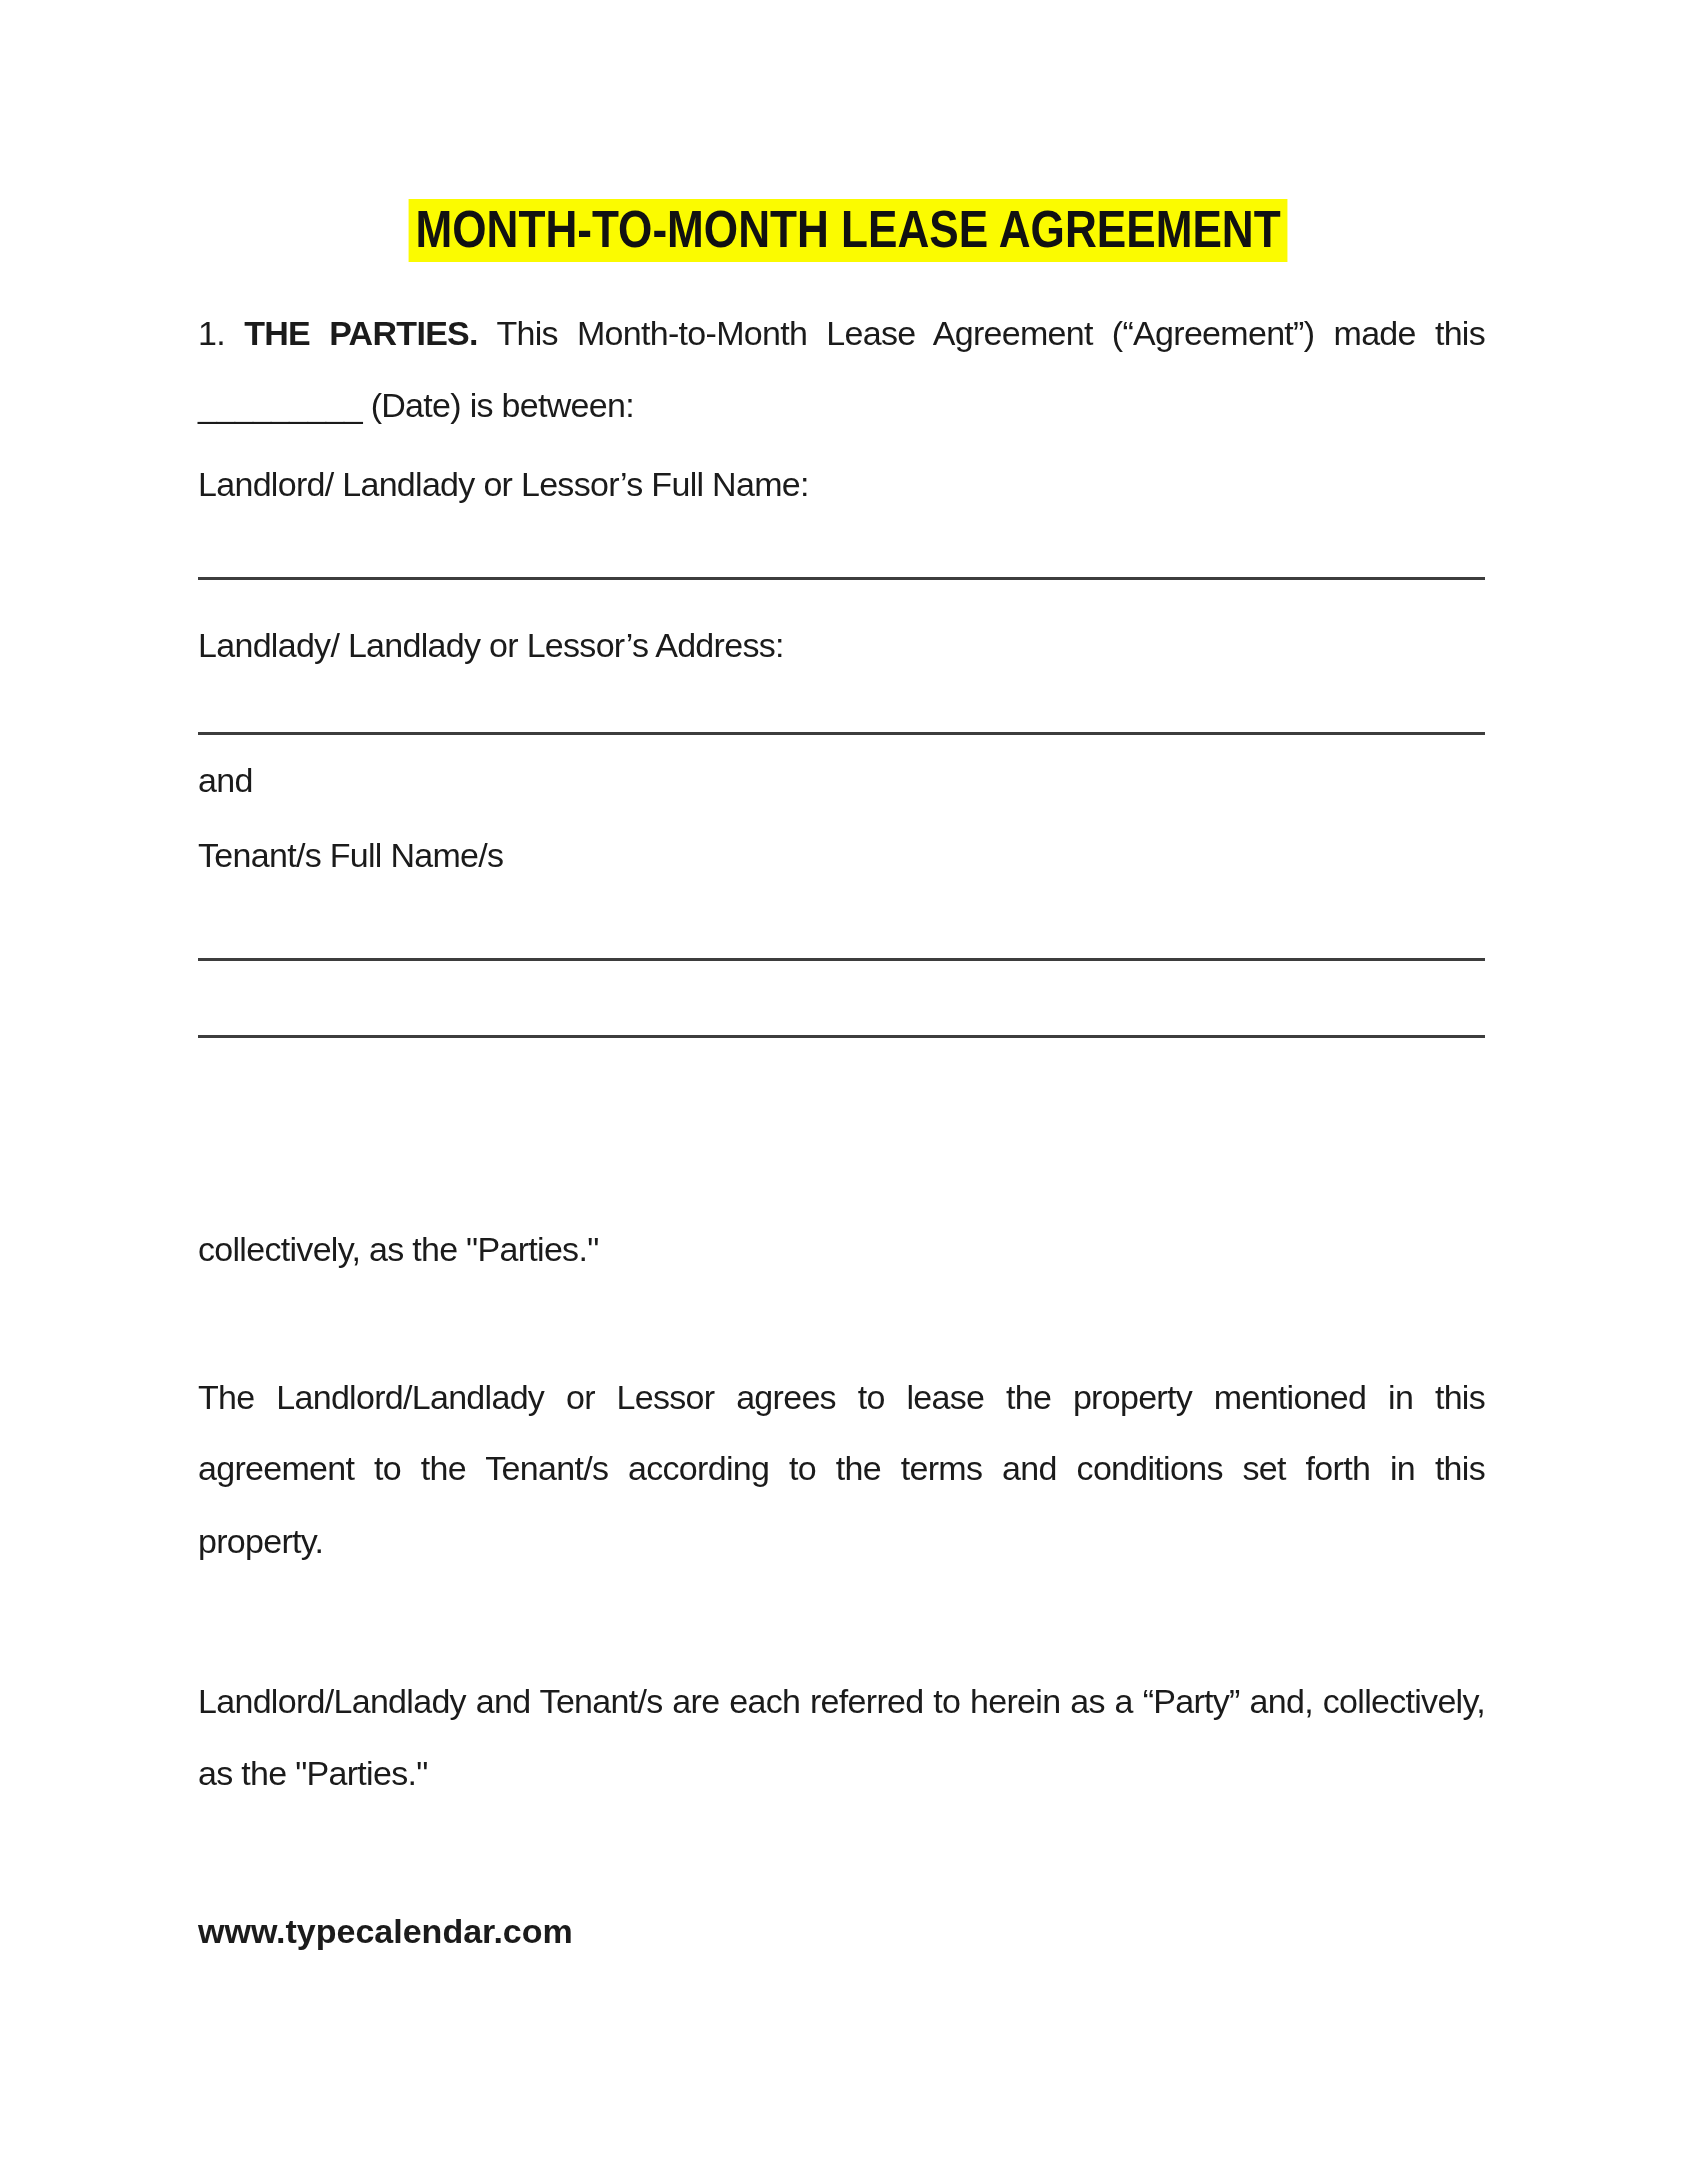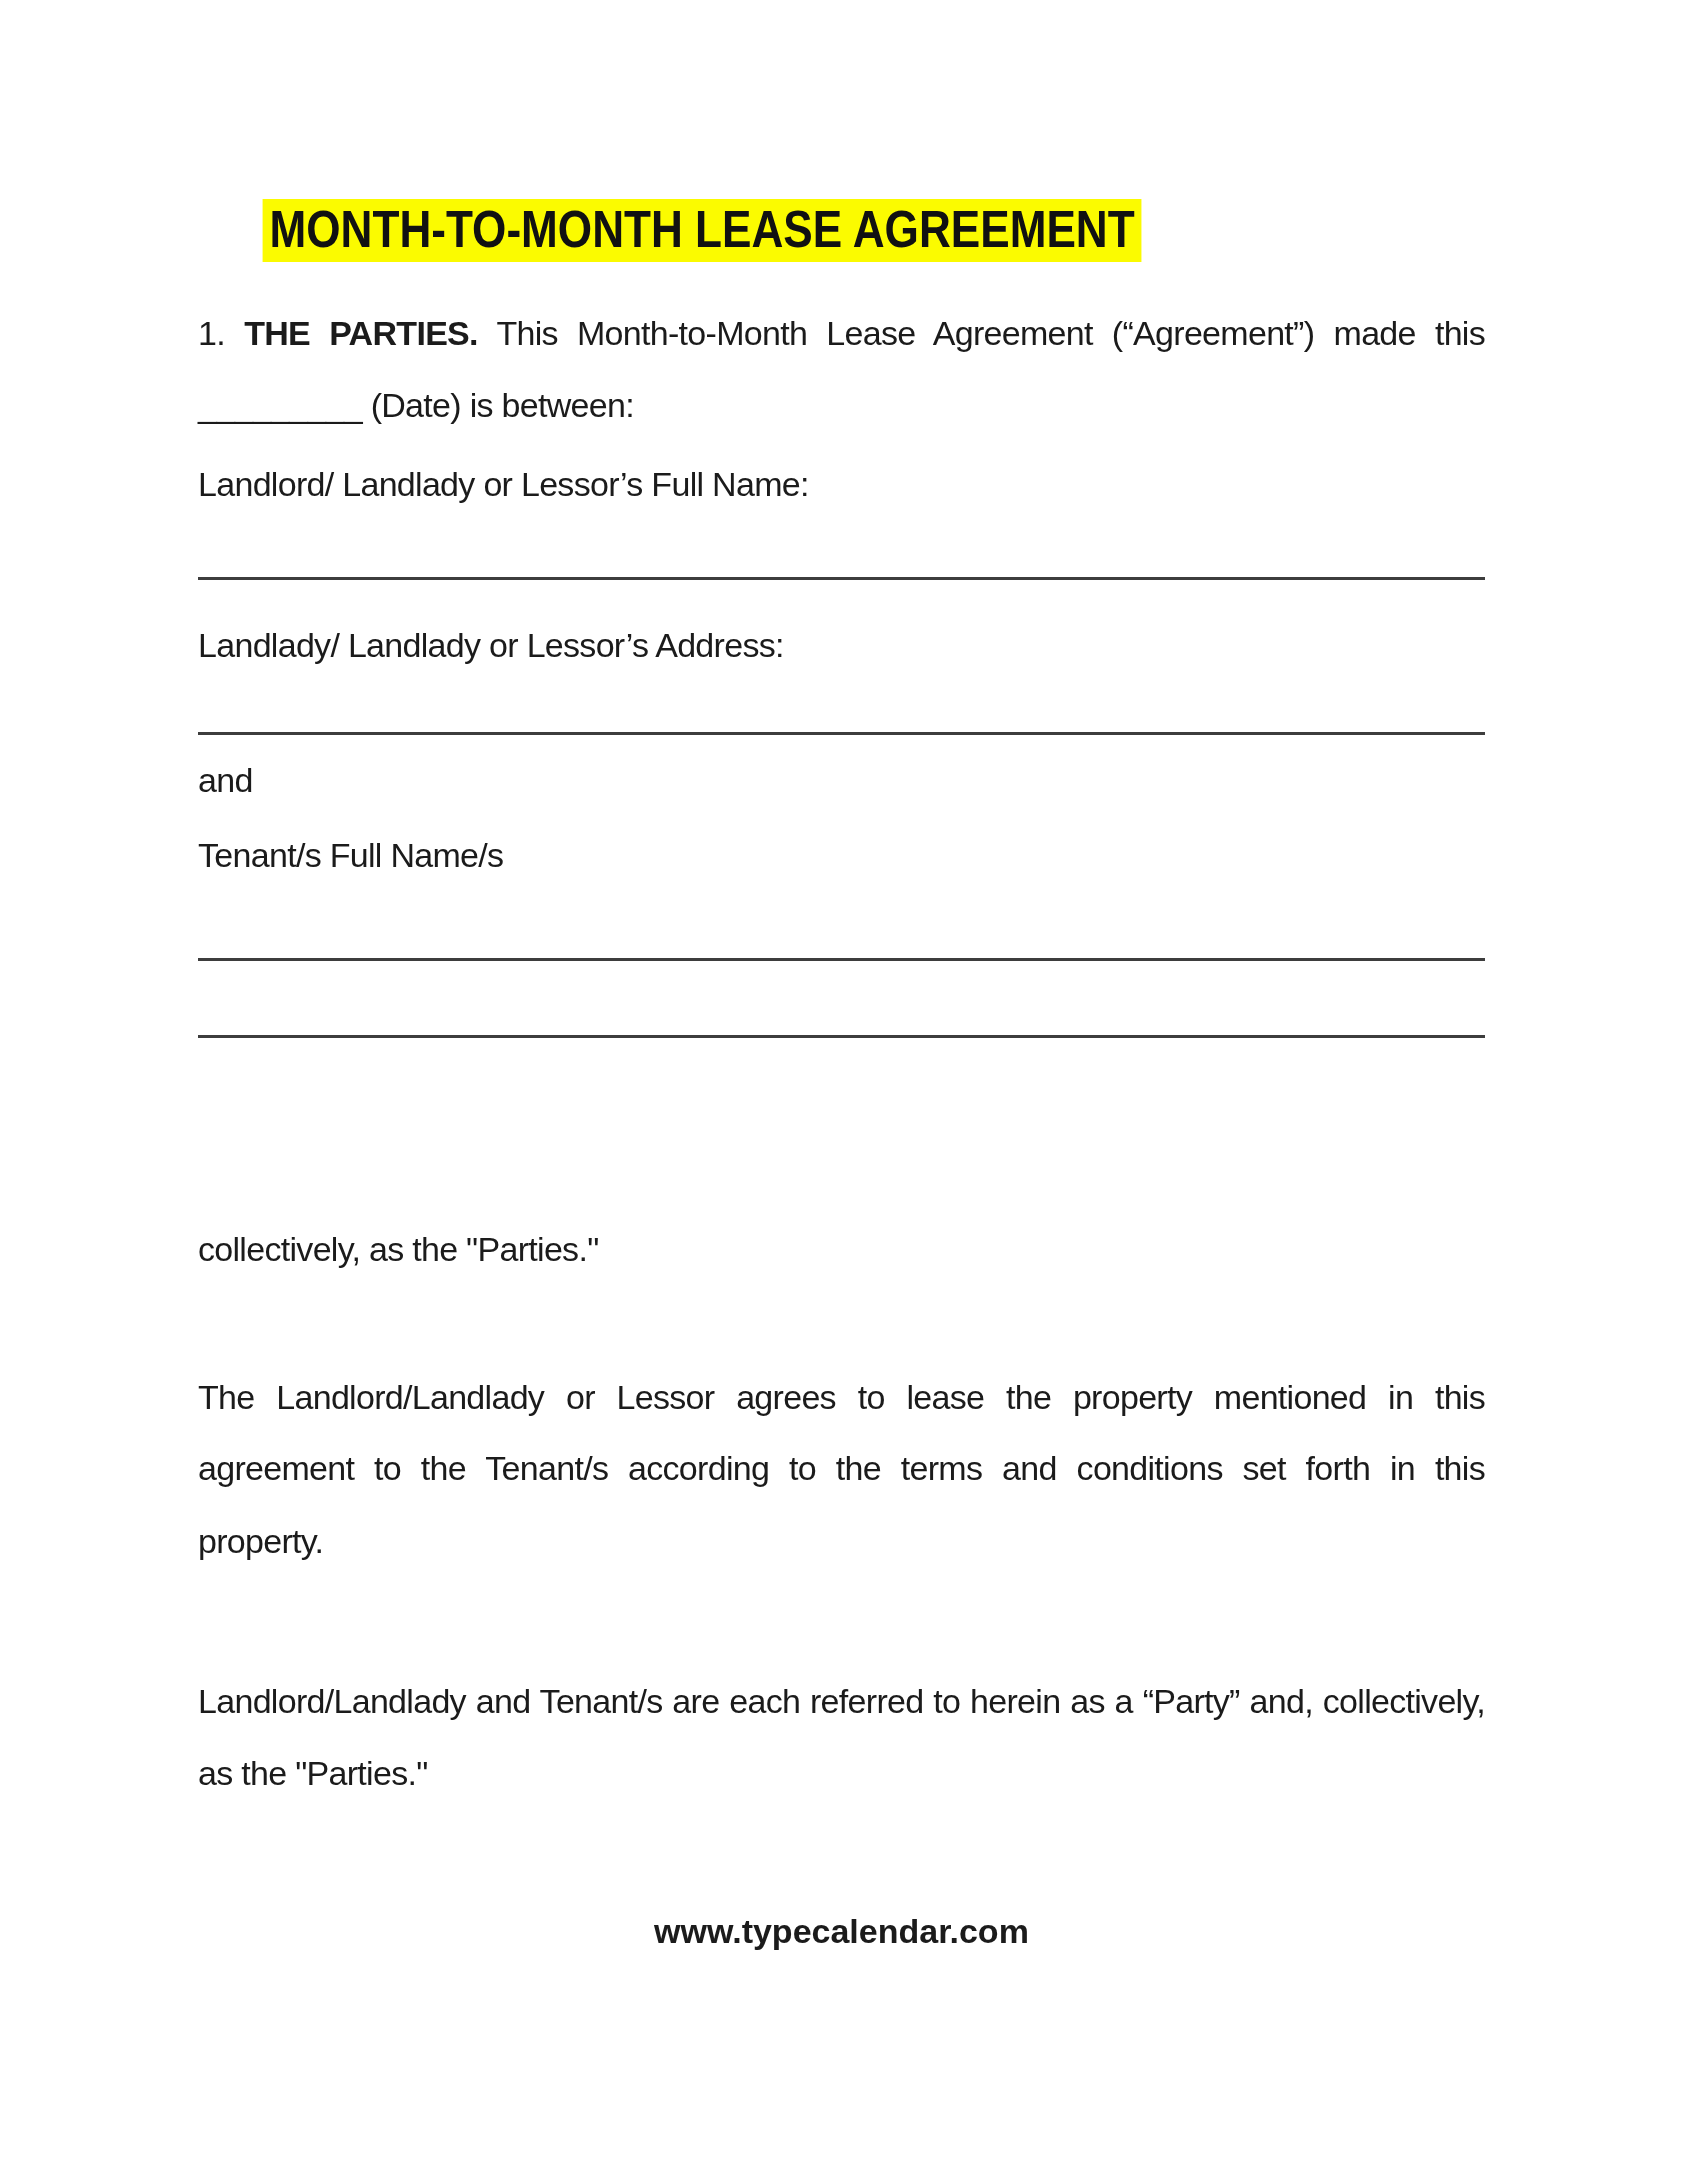--- a/index.html
+++ b/index.html
@@ -21,40 +21,40 @@
     letter-spacing: -0.7px;
     white-space: nowrap;
   }
   .just {
     white-space: normal;
     text-align: justify;
     text-align-last: justify;
     text-justify: inter-word;
   }
   .bold { font-weight: bold; }
-  .title-row { position: absolute; left: 194px; width: 1287px; top: 199px; text-align: left; }
+  .title-row { position: absolute; left: 205px; width: 1287px; top: 199px; text-align: center; }
   .title-hl {
     display: inline-block;
     background: #fbfb00;
     font-weight: bold;
     font-size: 51px;
     line-height: 1;
     padding: 5px 8px 7px;
     transform: scaleX(0.865);
     transform-origin: center;
     white-space: nowrap;
     color: #111111;
   }
   .rule {
     position: absolute; left: 198px; width: 1287px;
     border-top: 3px solid #3d3d3d; height: 0;
   }
   .footer-row {
     position: absolute; left: 198px; width: 1287px; top: 1911px;
-    text-align: center; font-weight: bold; font-size: 34px; line-height: 40px;
+    text-align: left; font-weight: bold; font-size: 34px; line-height: 40px;
   }
 </style>
 </head>
 <body>
 
 <div class="page">
 
   <div class="title-row">
     <span class="title-hl">MONTH-TO-MONTH LEASE AGREEMENT</span>
   </div>

